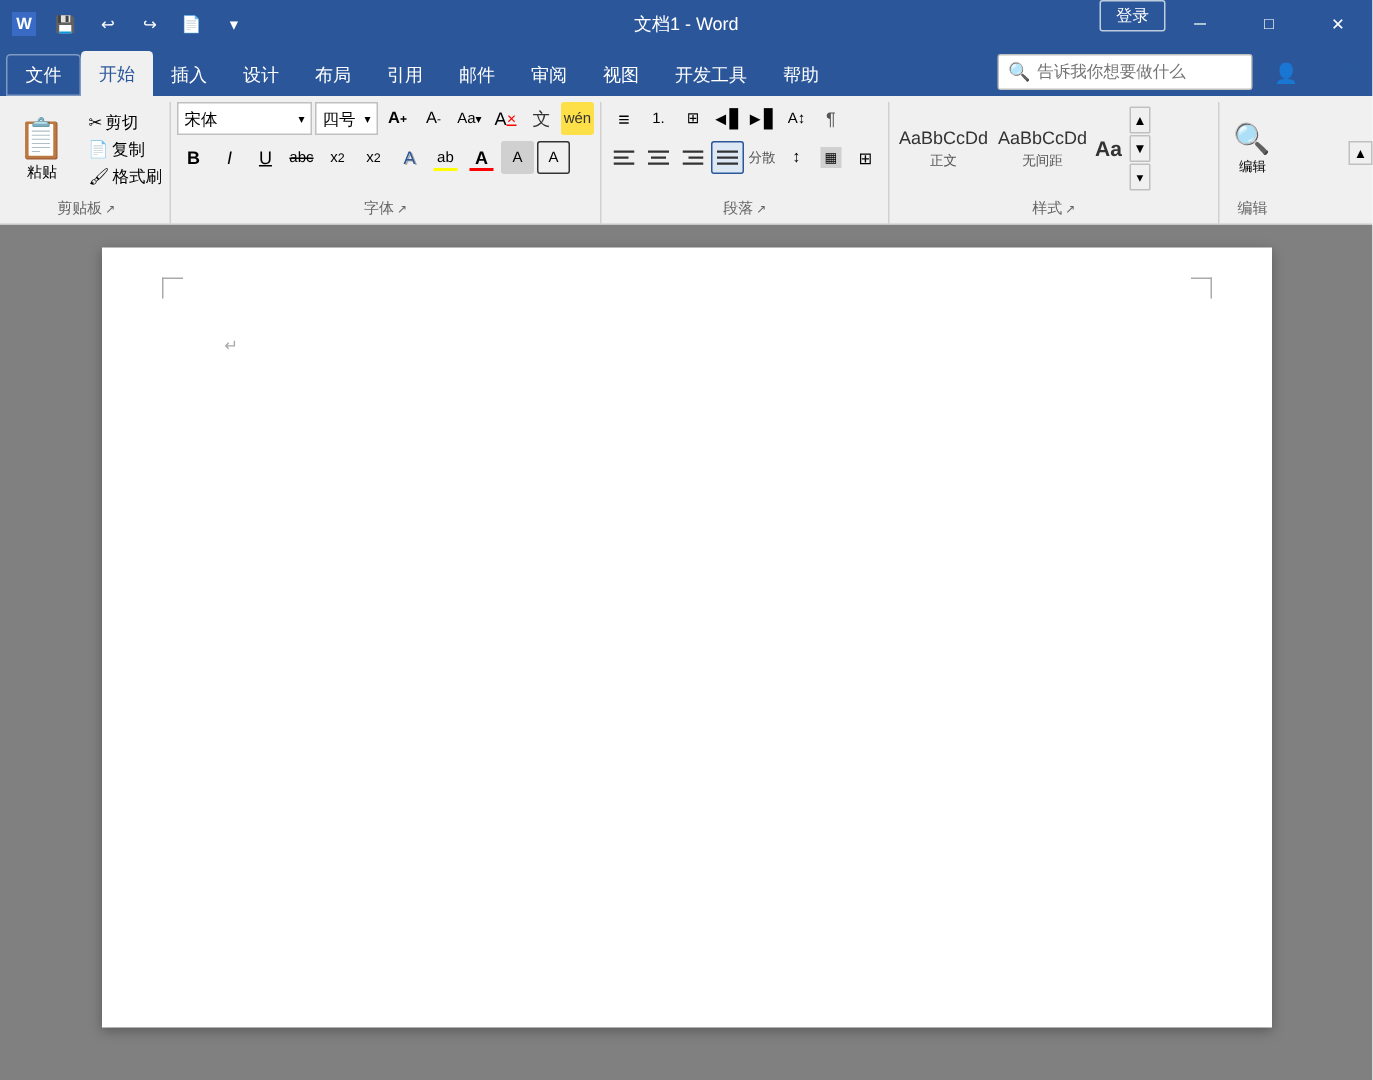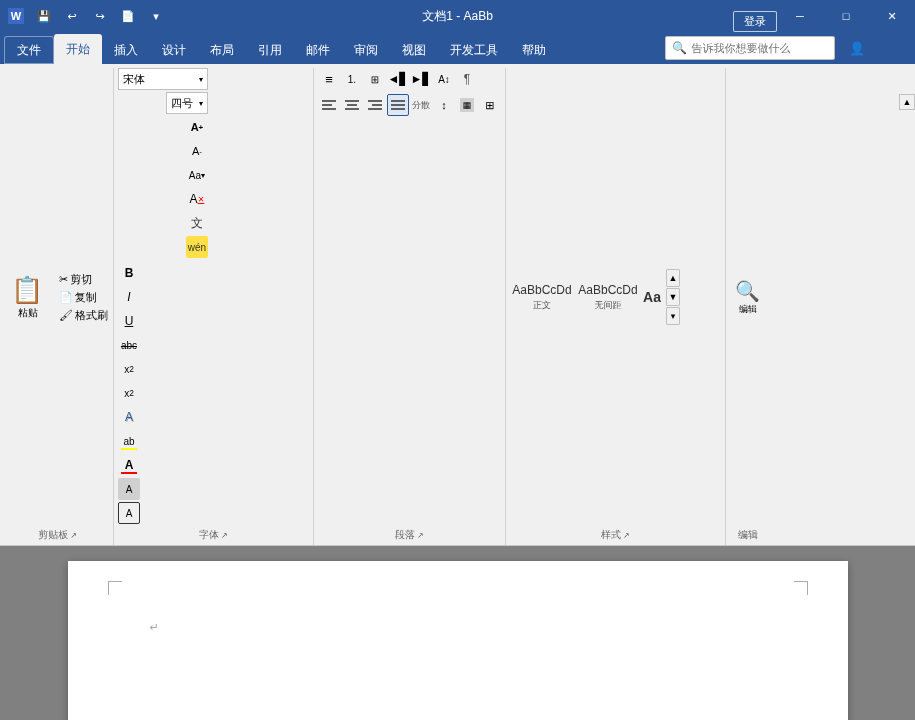--- a/index.html
+++ b/index.html
@@ -12,21 +12,21 @@
       display: flex; align-items: center;
       padding: 0 8px;
       position: relative;
     }
     #title-bar .title-text {
       position: absolute; left: 50%; transform: translateX(-50%);
       color: white; font-size: 12px; white-space: nowrap;
     }
     #title-bar .win-controls {
       position: absolute; right: 0; top: 0; height: 100%;
-      display: flex; align-items: flex-end; margin-left: 27px;
+      display: flex; align-items: flex-start; margin-left: 27px;
     }
     #title-bar .title-left {
       display: flex; align-items: center; gap: 4px;
     }
     .win-btn {
       width: 46px; height: 32px;
       display: flex; align-items: center; justify-content: center;
       color: white; font-size: 11px; cursor: pointer;
       background: transparent;
     }
@@ -107,21 +107,21 @@
       margin-left: 2px;
     }
     .small-ribbon-btn {
       display: flex; align-items: center;
       font-size: 11px; padding: 1px 3px;
       cursor: pointer; border-radius: 1px;
       white-space: nowrap; gap: 2px;
     }
 
     
-    .font-row { display: flex; align-items: flex-end; gap: 2px; margin-bottom: 2px; flex-direction: column; }
+    .font-row { display: flex; align-items: flex-start; gap: 2px; margin-bottom: 2px; }
     .font-selector {
       width: 90px; height: 22px; font-size: 11px;
       border: 1px solid #c0c0c0; background: white;
       display: flex; align-items: center; padding: 0 4px;
       cursor: pointer; justify-content: space-between;
     }
     .size-selector {
       width: 42px; height: 22px; font-size: 11px;
       border: 1px solid #c0c0c0; background: white;
       display: flex; align-items: center; padding: 0 4px;
@@ -236,21 +236,21 @@
       <div class="title-icon">
         <span style="color:white;font-weight:bold;font-size:11px;">W</span>
       </div>
 
       <div class="quick-access-btn">💾</div>
       <div class="quick-access-btn">↩</div>
       <div class="quick-access-btn">↪</div>
       <div class="quick-access-btn">📄</div>
       <div class="quick-access-btn">▾</div>
     </div>
-    <div class="title-text">文档1 - AaBb</div>
+    <div class="title-text">文档1 - Word</div>
     <div class="win-controls">
       <button class="login-btn">登录</button>
       <div class="win-btn">─</div>
       <div class="win-btn">□</div>
       <div class="win-btn close">✕</div>
     </div>
   </div>
 
   <div id="ribbon-tabs" style="position:relative;">
     <div id="tabs-container" style="display:flex;align-items:flex-end;">

